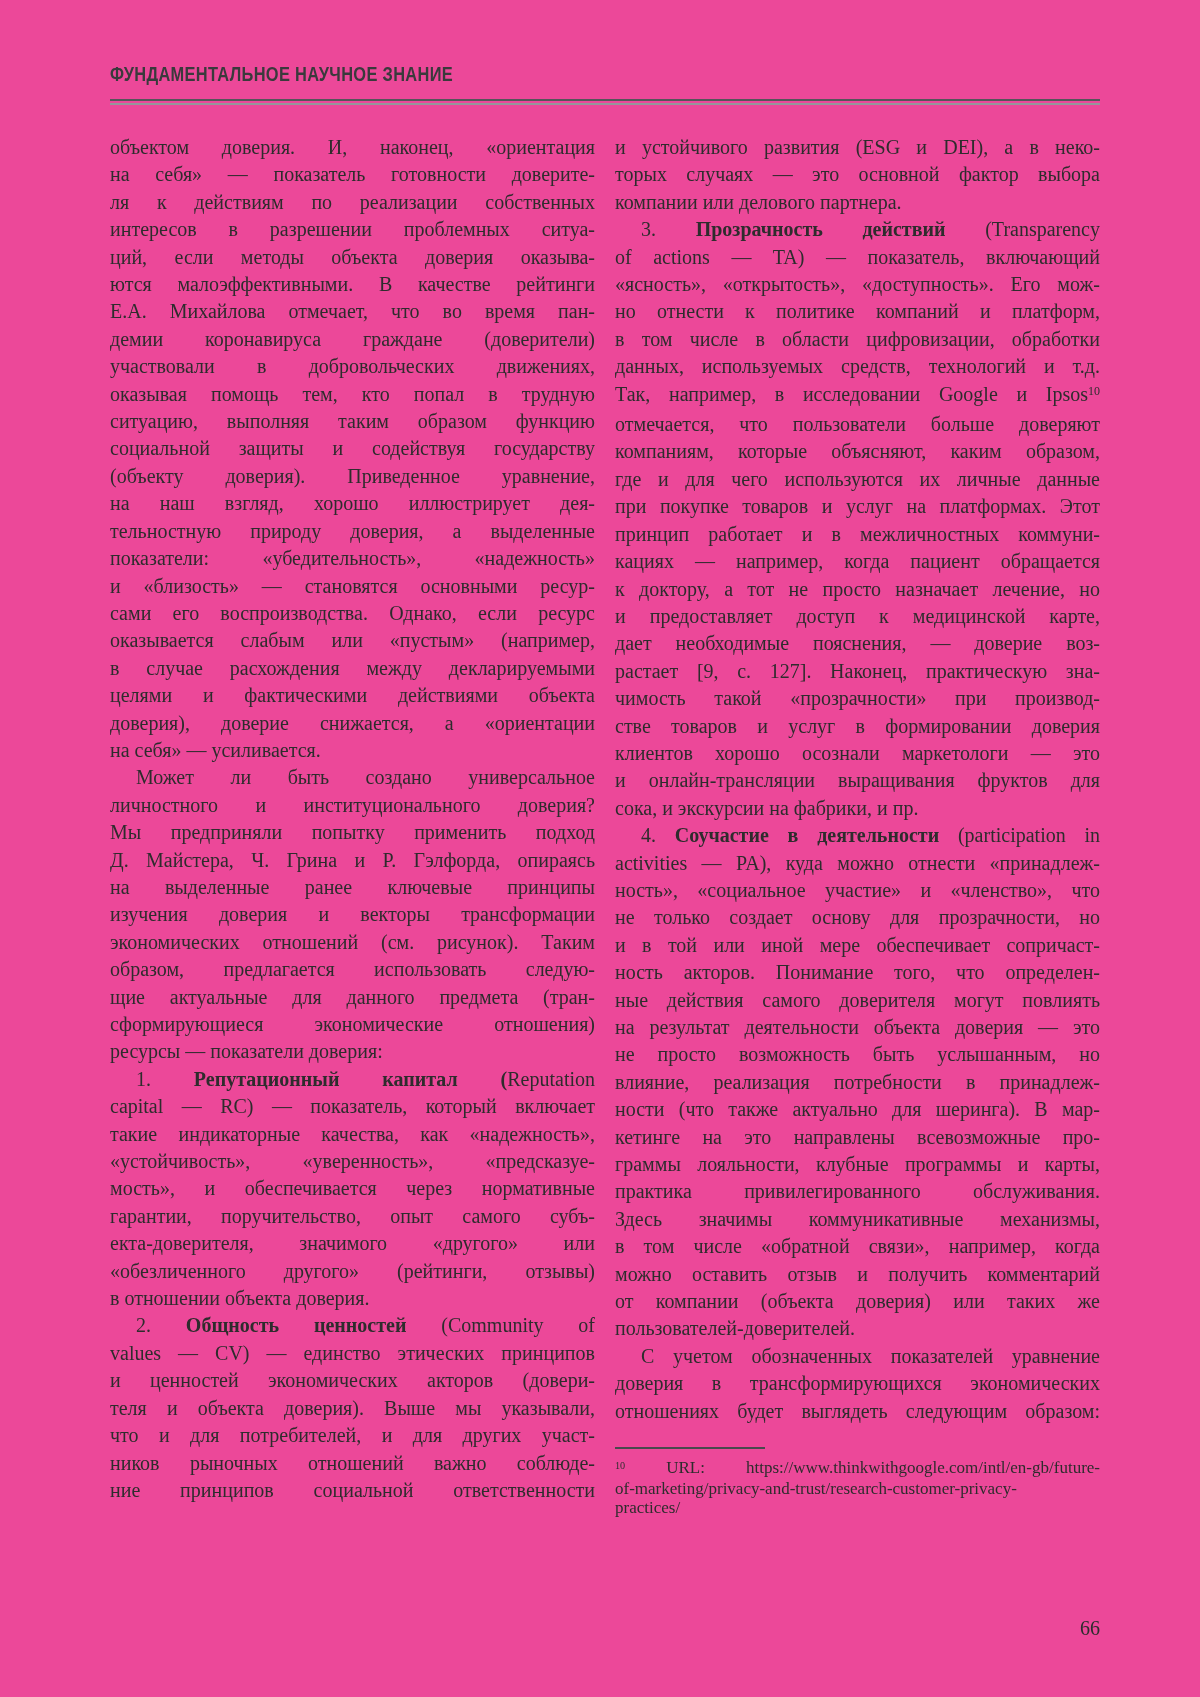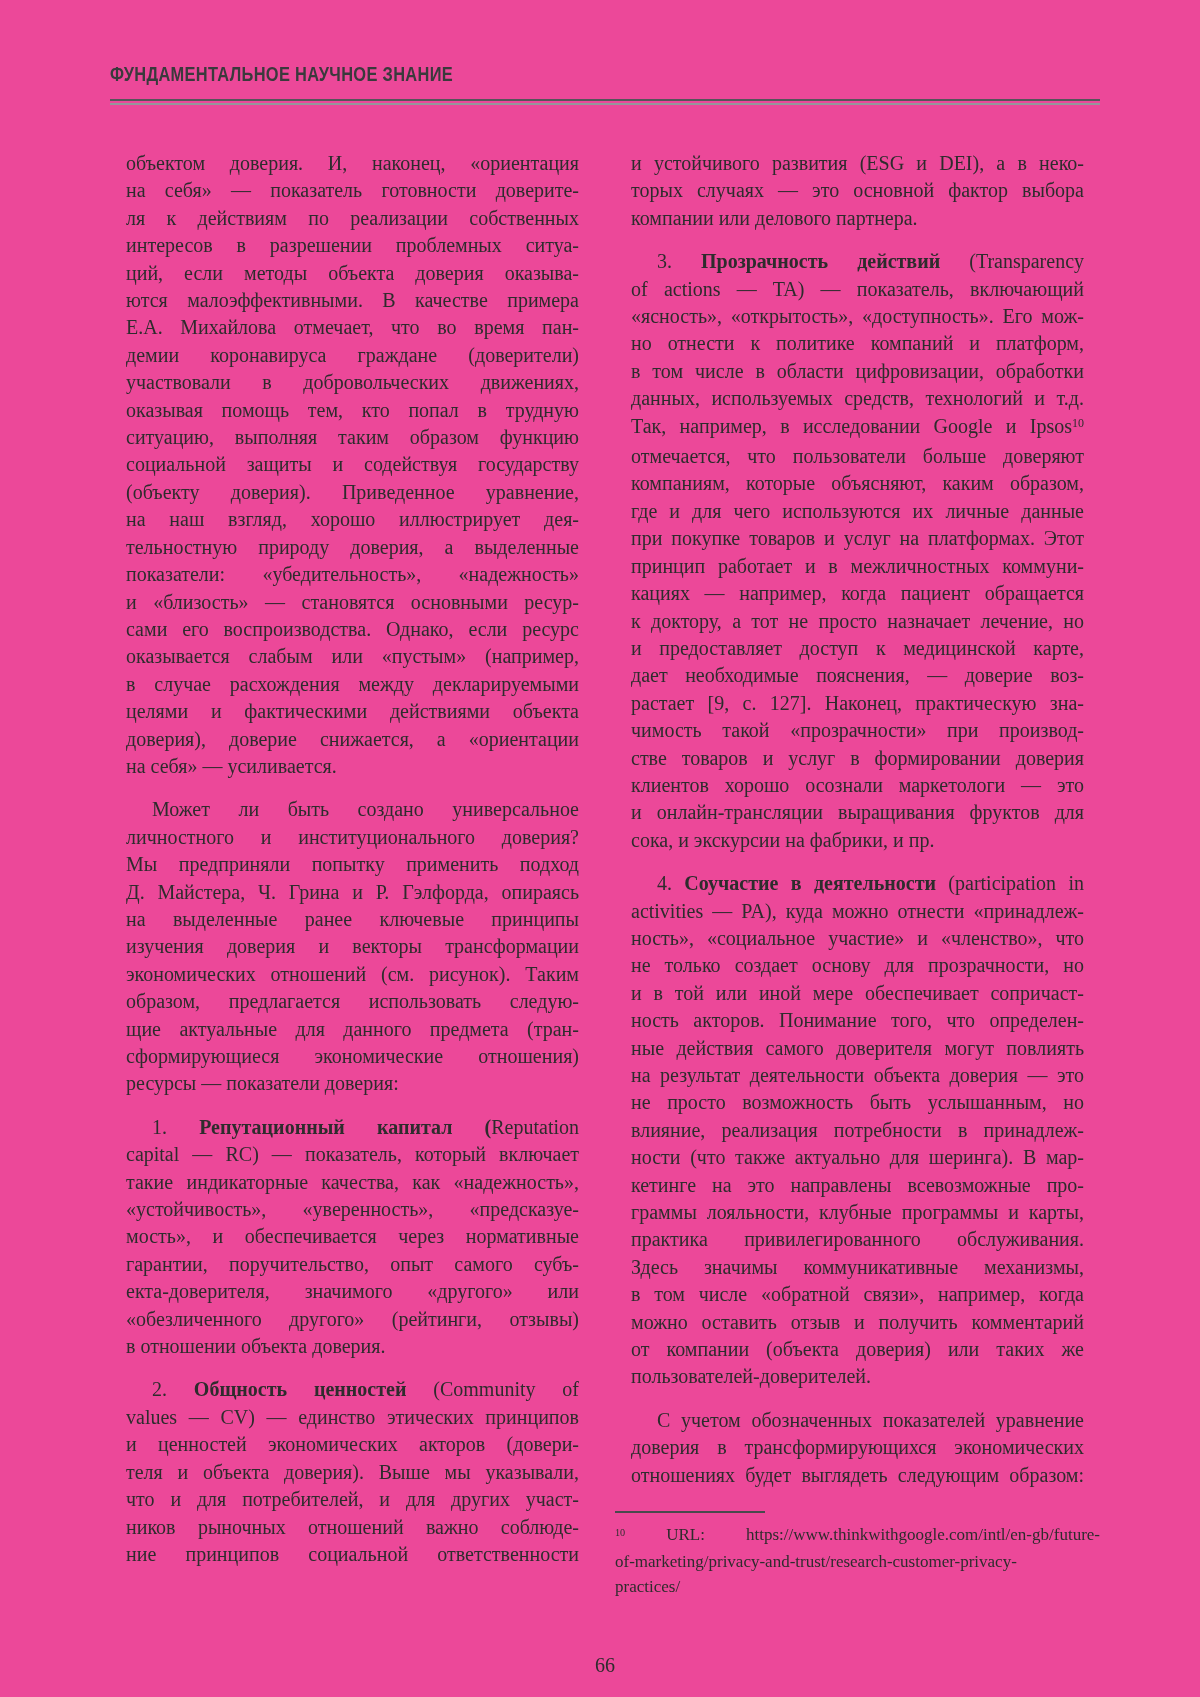--- a/index.html
+++ b/index.html
@@ -40,51 +40,51 @@
     top:134px;
     width:990px;
     display:flex;
     gap:20px;
   }
   .col{
     width:485px;
     font-size:20px;
     line-height:27.4px;
   }
-  .para{margin:16px;padding:0;}
+  .para{margin:0;padding:0;}
   .line{
     text-align:justify;
     text-align-last:justify;
   }
   .line.last{text-align-last:left;}
   .line.indent{padding-left:26px;}
   .bold{font-weight:bold;font-family:Liberation Serif, serif;}
   .italic{}
   .sup{
     font-size:60%;
     position:relative;
     top:-0.45em;
   }
   .footnote{
     margin-top:22px;
     font-size:17px;
-    line-height:25px;
+    line-height:19px;
   }
   .footnote-rule{
     width:150px;
     height:0;
     border-top:2px solid #49494d;
     margin-bottom:9px;
   }
   .page-number{
     position:absolute;
     left:110px;
-    top:1654px;
+    top:1617px;
     width:990px;
-    text-align:center;
+    text-align:right;
     font-size:20px;
     color:#2e2c2d;
   }
 </style>
 </head>
 <body>
 
 <div class="page">
 
   <div class="running-head-title">ФУНДАМЕНТАЛЬНОЕ НАУЧНОЕ ЗНАНИЕ</div>
@@ -93,21 +93,21 @@
 
   <div class="columns">
     <div class="col">
       <div>
           <div class="para">
             <div class="line">объектом доверия. И, наконец, «ориентация</div>
             <div class="line">на себя» — показатель готовности доверите-</div>
             <div class="line">ля к действиям по реализации собственных</div>
             <div class="line">интересов в разрешении проблемных ситуа-</div>
             <div class="line">ций, если методы объекта доверия оказыва-</div>
-            <div class="line">ются малоэффективными. В качестве примера</div>
+            <div class="line">ются малоэффективными. В качестве рейтинги</div>
             <div class="line">Е.А. Михайлова отмечает, что во время пан-</div>
             <div class="line">демии коронавируса граждане (доверители)</div>
             <div class="line">участвовали в добровольческих движениях,</div>
             <div class="line">оказывая помощь тем, кто попал в трудную</div>
             <div class="line">ситуацию, выполняя таким образом функцию</div>
             <div class="line">социальной защиты и содействуя государству</div>
             <div class="line">(объекту доверия). Приведенное уравнение,</div>
             <div class="line">на наш взгляд, хорошо иллюстрирует дея-</div>
             <div class="line">тельностную природу доверия, а выделенные</div>
             <div class="line">показатели: «убедительность», «надежность»</div>

